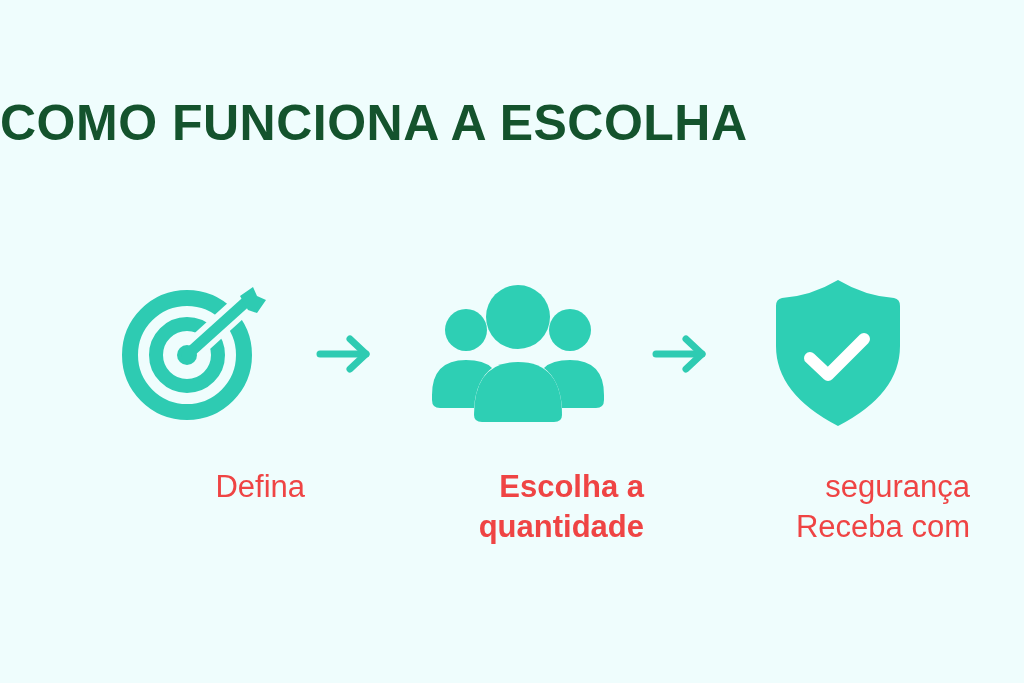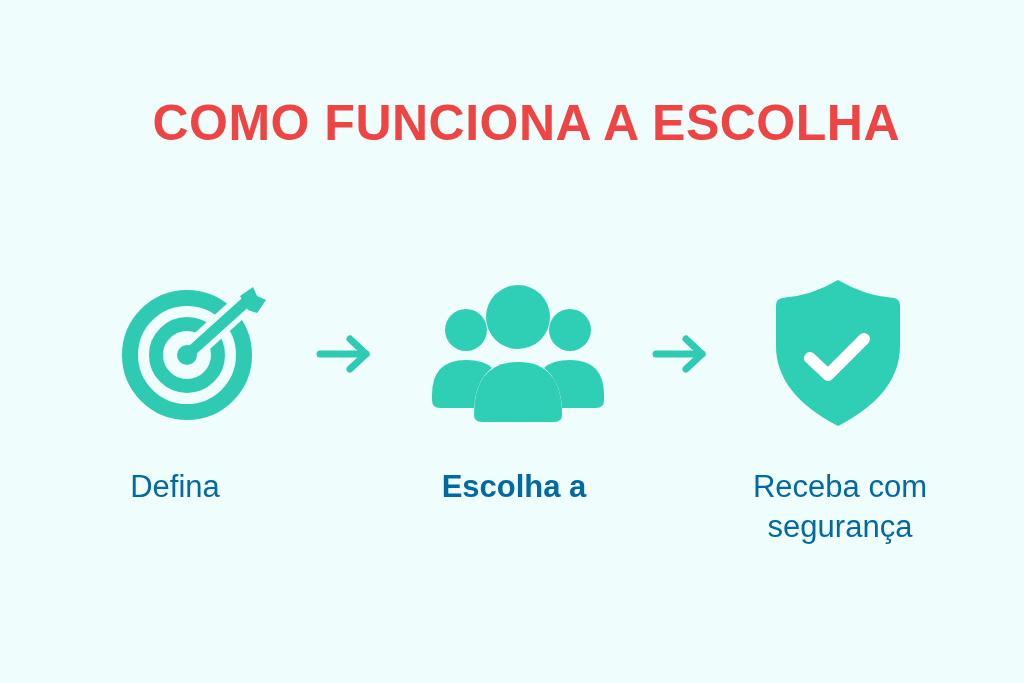--- a/index.html
+++ b/index.html
@@ -5,32 +5,32 @@
   html, body { margin: 0; padding: 0; }
   body {
     width: 1024px; height: 683px; overflow: hidden;
     background: #effdfd;
     font-family: "Liberation Sans", "DejaVu Sans", sans-serif;
     color: #353b40;
     position: relative;
   }
   .title {
     position: absolute; left: 0; top: 92px; width: 900px;
-    text-align: right;
+    text-align: left;
     font-weight: bold;
     font-size: 50px;
     line-height: 62px;
     letter-spacing: 0.5px;
-    color: #ef4444;
+    color: #14532d;
   }
   .title span { display: block; }
   .icon { position: absolute; }
   .step-label {
-    position: absolute; width: 260px; text-align: center;
-    font-size: 31px; line-height: 40px; color: #0369a1;
+    position: absolute; width: 260px; text-align: right;
+    font-size: 31px; line-height: 40px; color: #ef4444;
   }
   .step-label span { display: block; }
 </style>
 </head>
 <body>
 
 <div class="title">
   <span>COMO FUNCIONA A ESCOLHA</span>
 </div>
 
@@ -80,17 +80,18 @@
 <svg class="icon" style="left:770px; top:276px;" width="136" height="152" viewBox="0 0 136 152">
   <path d="M68 4 Q95 20 124 22 Q130 23 130 30 L130 70 Q130 118 68 150 Q6 118 6 70 L6 30 Q6 23 12 22 Q41 20 68 4 Z" fill="#2ecfb4"></path>
   <polyline points="40,82 58,99 94,63" fill="none" stroke="#ffffff" stroke-width="12" stroke-linecap="round" stroke-linejoin="round"></polyline>
 </svg>
 
 <div class="step-label" style="left:45px; top:467px;">
   <span>Defina</span>
 </div>
 <div class="step-label" style="left:384px; top:467px;font-weight:bold;">
   <span>Escolha a</span>
+  <span>quantidade</span>
 </div>
 <div class="step-label" style="left:710px; top:467px;">
+  <span>segurança</span>
   <span>Receba com</span>
-  <span>segurança</span>
 </div>
 
 </body></html>

